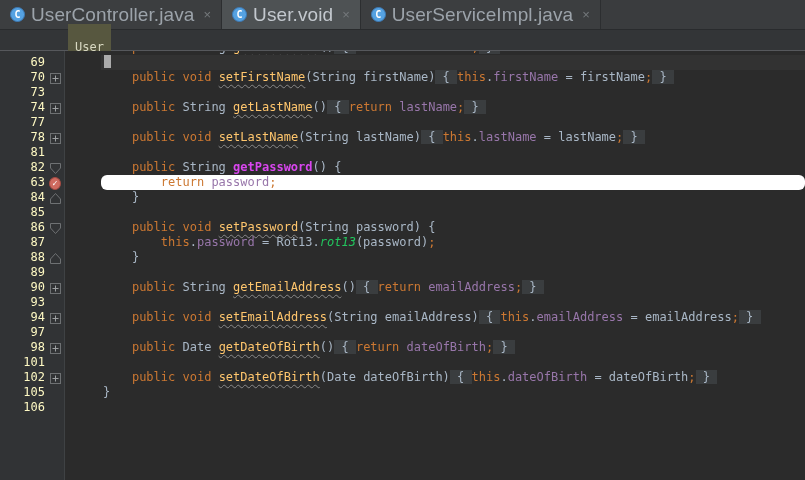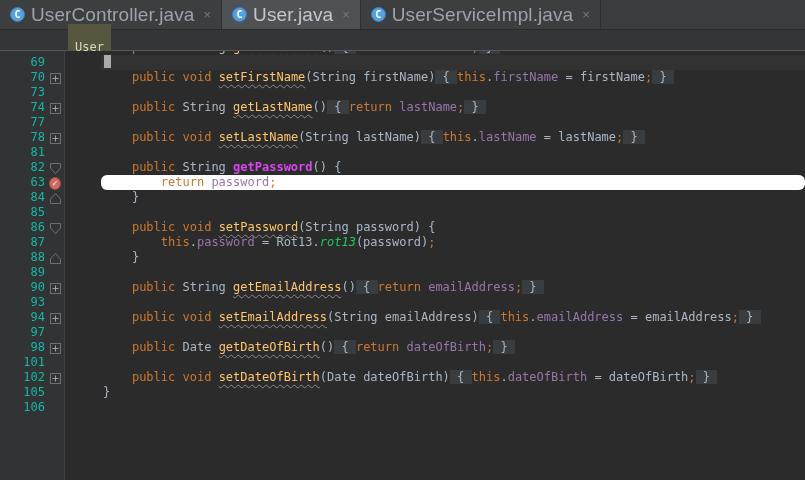--- a/index.html
+++ b/index.html
@@ -30,21 +30,21 @@
 
   
   .editor { flex:1; background:#2B2B2B; overflow:hidden; position:relative;
             font-family:"DejaVu Sans Mono", monospace; font-size:12px; }
   .row { display:flex; height:15px; line-height:15px; white-space:pre; }
   .row.clip { height:4px; overflow:hidden; }
   .row.clip .codecell { position:relative; }
   .row.clip .codeinner { position:relative; top:-11px; }
   .gutter { flex:0 0 65px; background:#313335; border-right:1px solid #3F4244;
             display:flex; align-items:center; position:relative; }
-  .lnum { width:45px; text-align:right; color:#14b8a6; font-size:12px; }
+  .lnum { width:45px; text-align:right; color:#fef9c3; font-size:12px; }
   .gicon { position:absolute; left:49px; top:2px; width:12px; height:12px;
            display:flex; align-items:center; justify-content:center; }
   .codecell { flex:1; padding-left:2px; color:#A9B7C6;margin-left:36px; }
   .codecell.hl-caret { background:#323232; }
   .codecell.hl-bp { background:#ffffff;border-radius:6px; }
 
   .tok-k { color:#CC7832; }
   .tok-p { color:#A9B7C6; }
   .tok-mb { color:#d946ef; font-weight:bold; }
   .tok-mu { color:#FFC66D; text-decoration:underline; text-decoration-style:wavy;
@@ -66,21 +66,21 @@
 
 <div id="app">
   <div class="tabbar" id="tabbar">
       <div class="tab">
         <span class="class-icon">C</span>
         <span class="tab-label">UserController.java</span>
         <span class="tab-close">×</span>
       </div>
       <div class="tab active">
         <span class="class-icon">C</span>
-        <span class="tab-label">User.java</span>
+        <span class="tab-label">User.void</span>
         <span class="tab-close">×</span>
       </div>
       <div class="tab">
         <span class="class-icon">C</span>
         <span class="tab-label">UserServiceImpl.java</span>
         <span class="tab-close">×</span>
       </div>
     </div>
   <div class="crumbbar">
     <span class="crumb">User</span>

